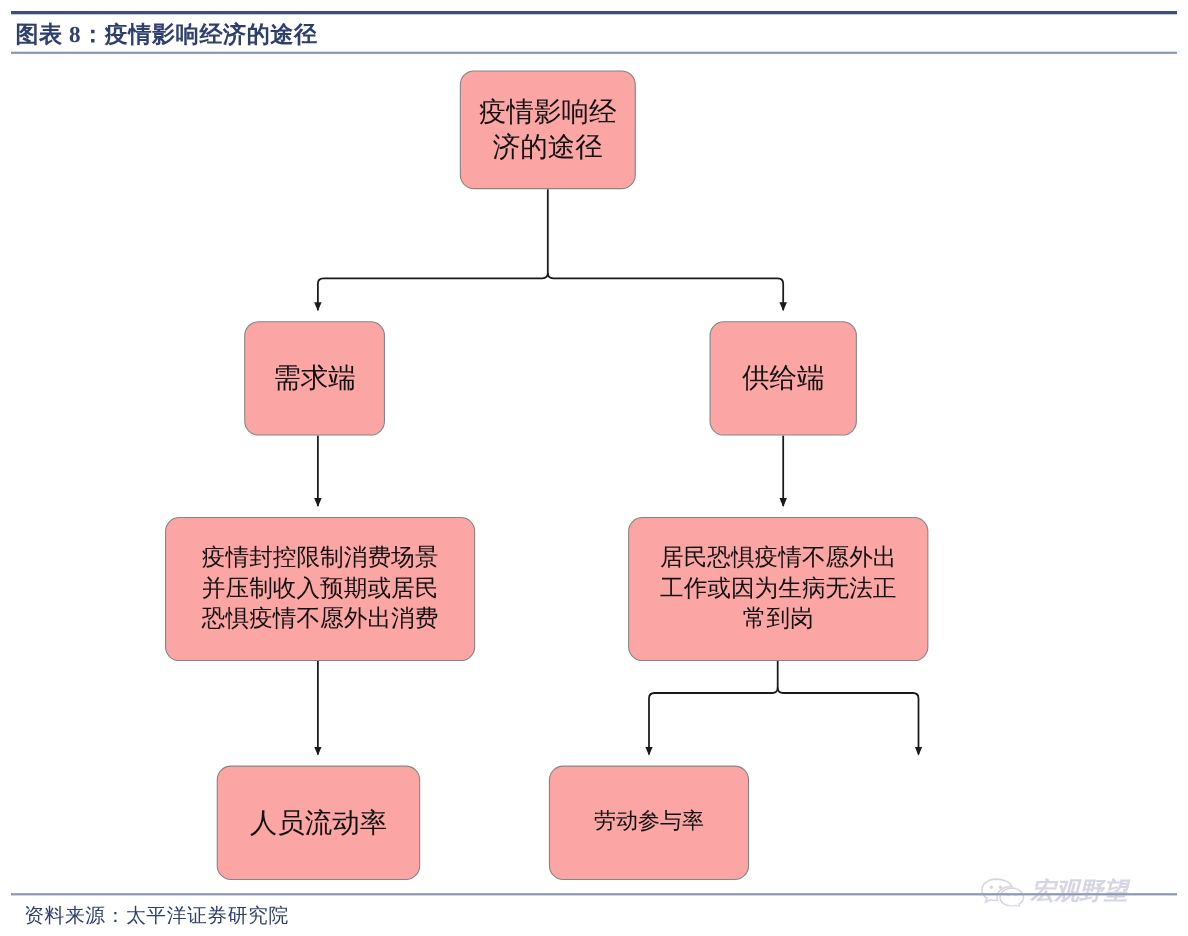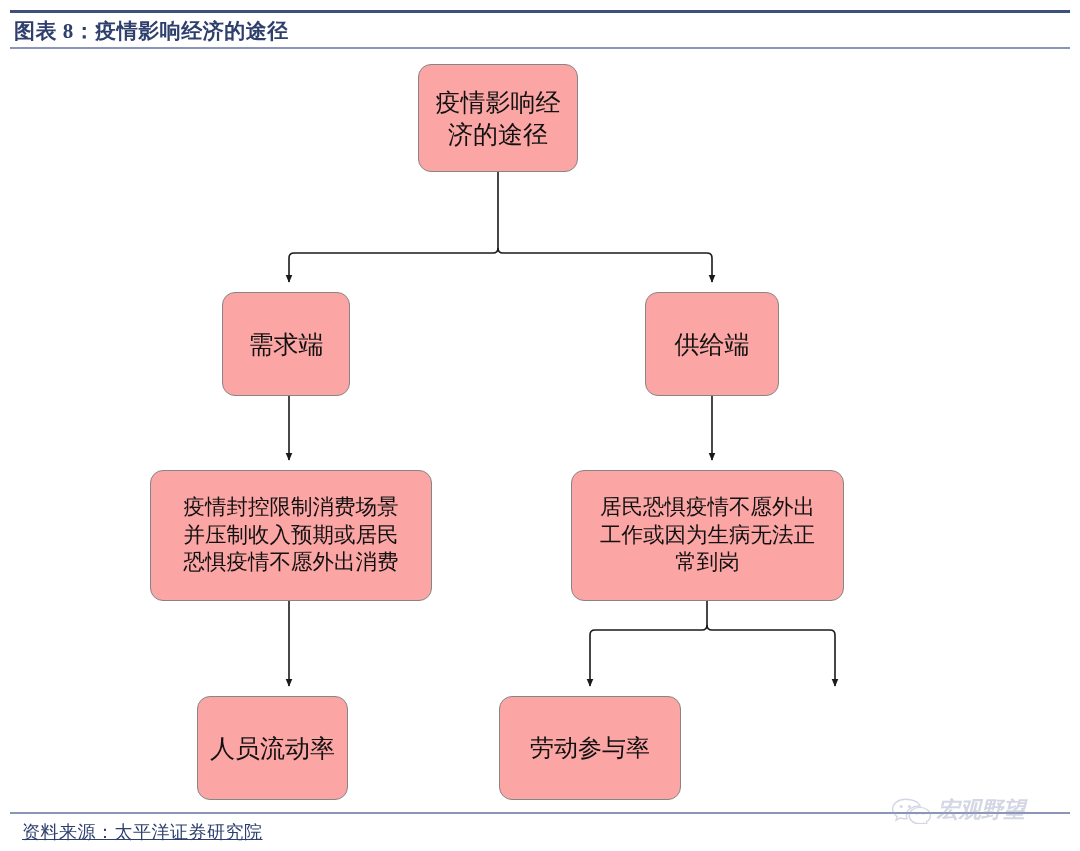--- a/index.html
+++ b/index.html
@@ -79,43 +79,42 @@
     display: block;
     width: 100%;
     white-space: pre-line;
   }
 
   #node-root       { left: 418px; top: 14px;  width: 160px; height: 108px; font-size: 25px; }
   #node-demand     { left: 222px; top: 242px; width: 128px; height: 104px; font-size: 25px; }
   #node-supply     { left: 645px; top: 242px; width: 134px; height: 104px; font-size: 25px; }
   #node-demand-detail { left: 150px; top: 420px; width: 282px; height: 131px; font-size: 21.5px; }
   #node-supply-detail { left: 571px; top: 420px; width: 273px; height: 131px; font-size: 21.5px; }
-  #node-mobility   { left: 197px; top: 646px; width: 151px; height: 104px; font-size: 25px; }
-  #node-labor      { left: 499px; top: 646px; width: 182px; height: 104px; font-size: 24px; }
+  #node-mobility   { left: 197px; top: 646px; width: 185px; height: 104px; font-size: 25px; }
+  #node-labor      { left: 499px; top: 646px; width: 182px; height: 104px; font-size: 20px; }
   #node-hours      { left: 742px; top: 646px; width: 186px; height: 104px; font-size: 25px; }
 
   
   #footer-rule {
     position: absolute;
     left: 10px;
     top: 812px;
     width: 1060px;
     height: 1.5px;
     background: #8a95b8;
   }
   #source-note {
     position: absolute;
     left: 22px;
     top: 820px;
     font-family: "Liberation Serif", "DejaVu Serif", serif;
     font-size: 18px;
     color: #2e3f6e;
     letter-spacing: 0.5px;
     white-space: nowrap;
-    text-decoration: underline;
   }
 
   
   #watermark {
     position: absolute;
     left: 890px;
     top: 793px;
     width: 180px;
     height: 34px;
     display: flex;

